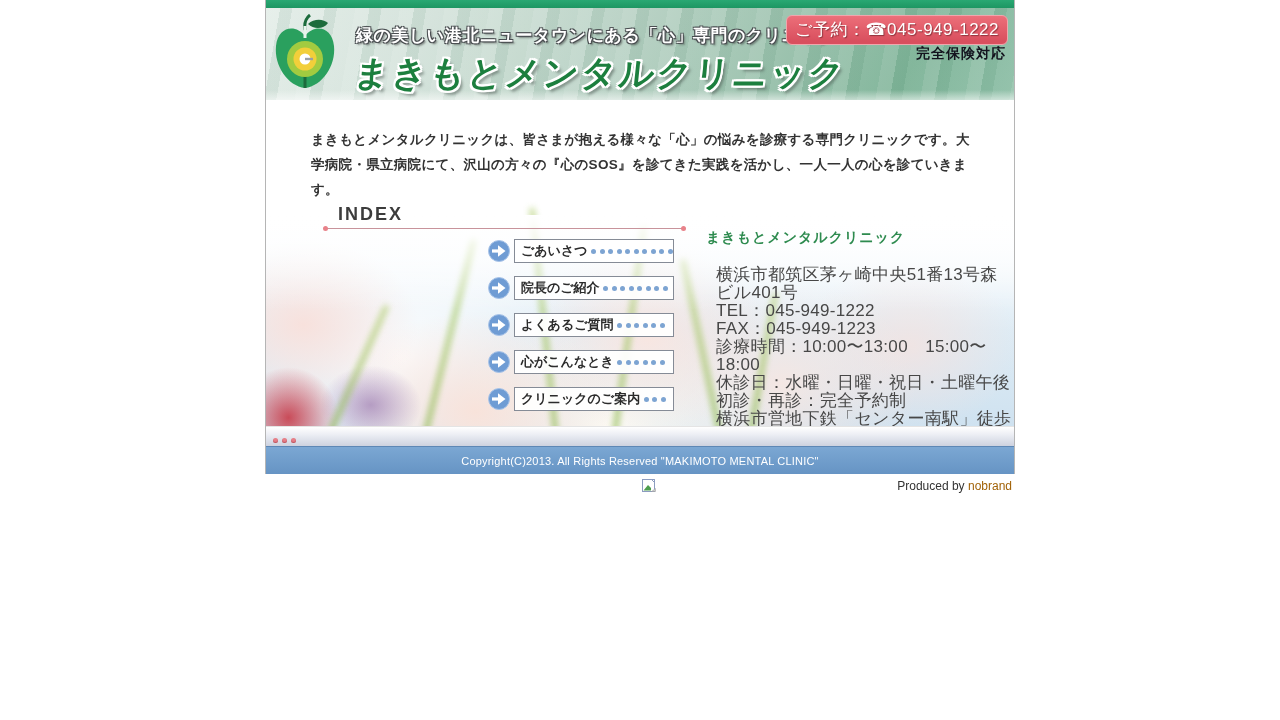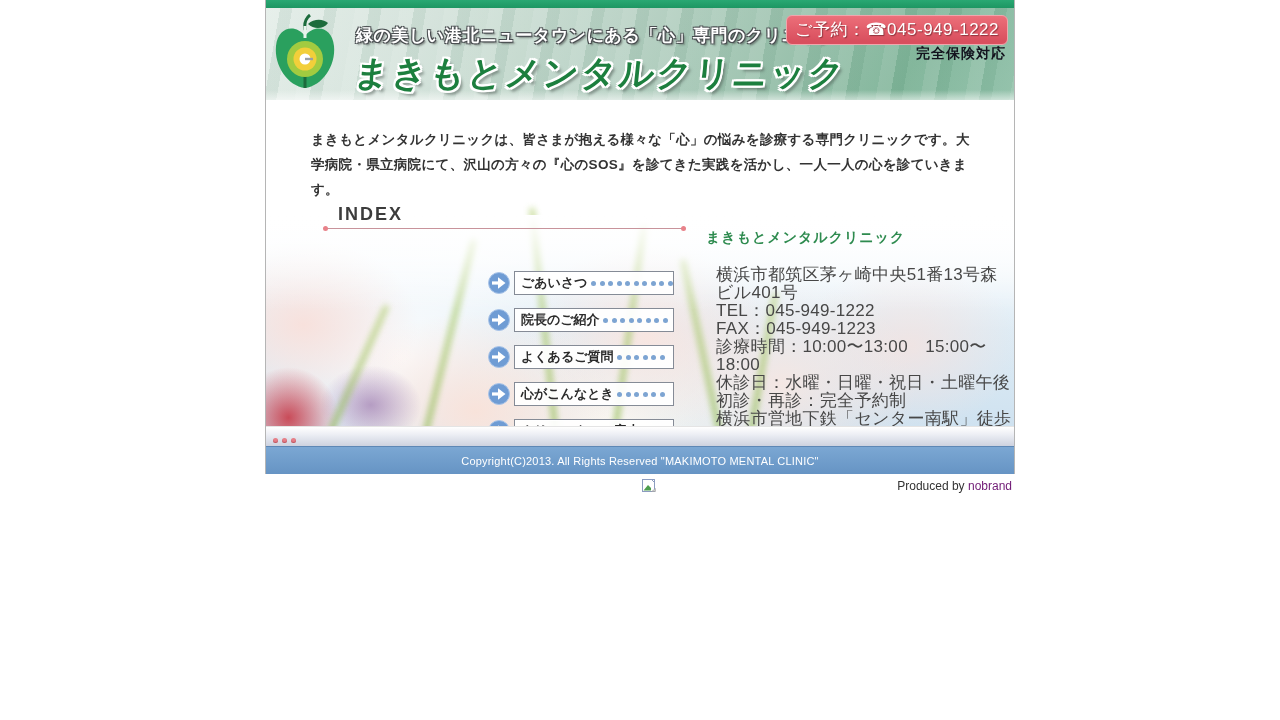--- a/index.html
+++ b/index.html
@@ -59,21 +59,21 @@
 
   .intro { position:absolute; left:45px; top:28px; width:664px; z-index:2;
     font-size:13.5px; font-weight:bold; color:#333; line-height:1.85; letter-spacing:.3px; }
 
   .index-heading { position:absolute; left:72px; top:104px; z-index:2;
     font-size:18px; font-weight:bold; color:#3c3c3c; letter-spacing:2px; }
   .index-line { position:absolute; left:60px; top:128px; width:357px; height:1px; background:#c8939b; z-index:2; }
   .index-line::before, .index-line::after { content:""; position:absolute; top:-2px; width:5px; height:5px; border-radius:50%; background:#e8828a; }
   .index-line::before { left:-3px; } .index-line::after { right:-3px; }
 
-  .menu { position:absolute; left:222px; top:139px; z-index:2; display:flex; flex-direction:column; gap:13px;margin-top:32px; }
+  .menu { position:absolute; left:222px; top:139px; z-index:2; display:flex; flex-direction:column; gap:13px; }
   .menu-row { display:flex; align-items:center; }
   .arrow-icon { width:22px; height:22px; margin-right:4px; flex:0 0 auto; }
   .menu-box { width:160px; height:24px; border:1px solid #858b96; background:rgba(255,255,255,.93);
     display:flex; align-items:center; padding:0 6px; box-shadow:inset 0 0 0 1px rgba(255,255,255,.8); }
   .menu-label { font-size:13px; font-weight:bold; color:#2b2b2b; white-space:nowrap; }
   .dot { width:5px; height:5px; border-radius:50%; background:#7da4d2; margin-left:3.5px; flex:0 0 auto; }
 
   .info-title { position:absolute; left:440px; top:129px; z-index:2;
     font-size:14px; font-weight:bold; color:#2e8b4f; letter-spacing:1px; }
   .info-lines { position:absolute; left:450px; top:166px; z-index:2;
@@ -83,21 +83,21 @@
   .footer-light { height:20px; background:linear-gradient(180deg,#ffffff,#eceef4 40%,#cdd2df); position:relative; border-top:1px solid #e4e4e4; }
   .fdots { position:absolute; left:7px; top:11px; display:flex; gap:4px; }
   .fdot { width:5px; height:5px; border-radius:50%; background:#e87f88; box-shadow:inset 0 -1px 1px rgba(140,40,50,.5); }
   .footer-blue { height:28px; background:linear-gradient(180deg,#7ba7d3,#6694c4); display:flex; align-items:center; justify-content:center;
     border-top:1px solid #5d87b5; }
   .copyright { color:#ffffff; font-size:11px; letter-spacing:.2px; }
 
   .below { width:750px; margin:0 auto; position:relative; height:24px; }
   .broken-img { position:absolute; left:377px; top:4px; }
   .produced { position:absolute; right:3px; top:5px; font-size:12px; color:#333; }
-  .produced a { color:#701a75; text-decoration:none; }
+  .produced a { color:#a16207; text-decoration:none; }
 </style>
 </head>
 <body>
 
 <div class="page">
   <div class="site">
 
     <div class="topbar"></div>
     <div class="header">
       <svg class="logo" viewBox="0 0 62 84">

